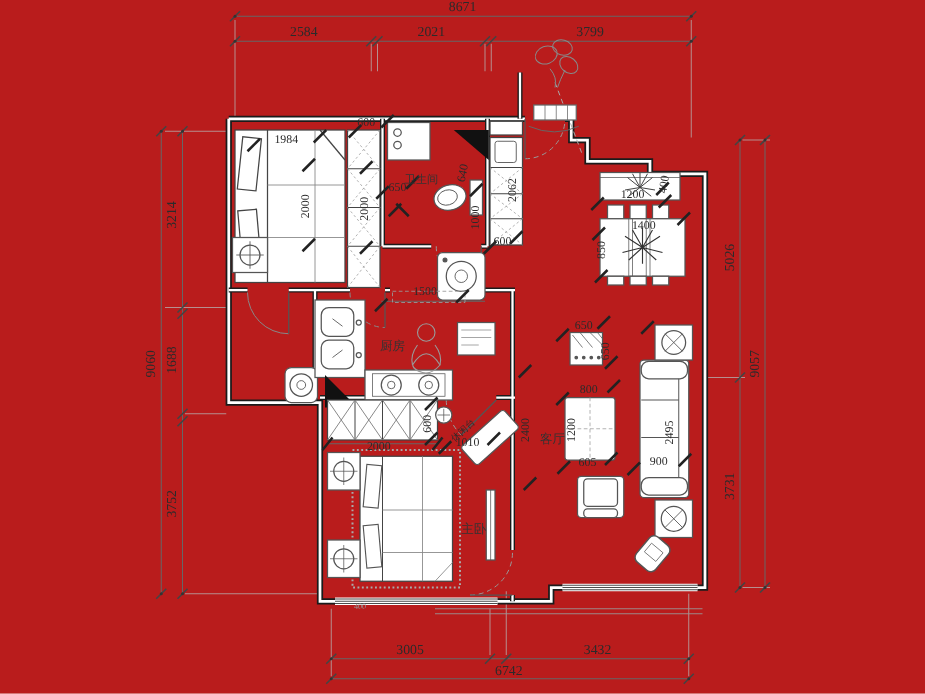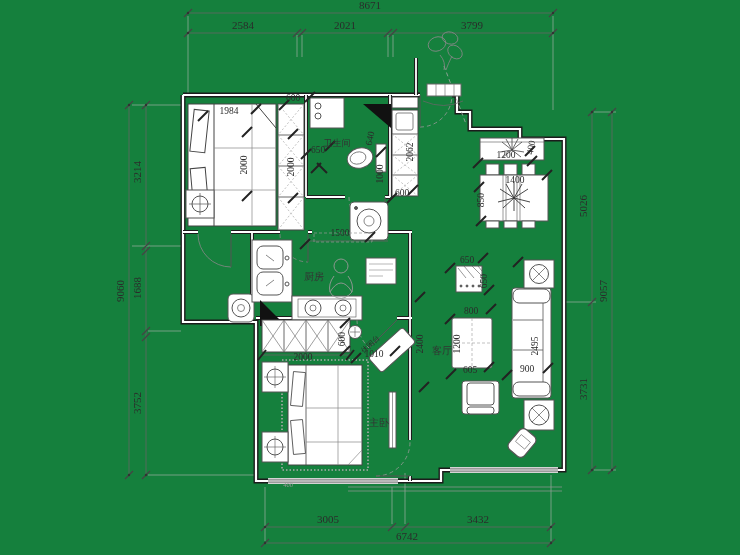--- a/index.html
+++ b/index.html
@@ -1,16 +1,16 @@
 <!DOCTYPE html>
 <html><head>
 <meta charset="utf-8">
 <style>
   html,body{margin:0;padding:0;background:#fff;}
-  .page{width:740px;height:555px;background:#15803d;position:relative;overflow:hidden;
+  .page{width:740px;height:555px;background:#b91c1c;position:relative;overflow:hidden;
         font-family:"Liberation Serif", serif;}
   svg{display:block;}
   text{fill:#2b2b2b;font-family:"Liberation Serif", serif;}
   .dim{font-size:11px;}
   .dimS{font-size:9.5px;}
   .room{font-size:10px;fill:#333;}
   .tiny{font-size:7.5px;}
   .faint{fill:#999;font-size:6.5px;}
 </style>
 </head>

